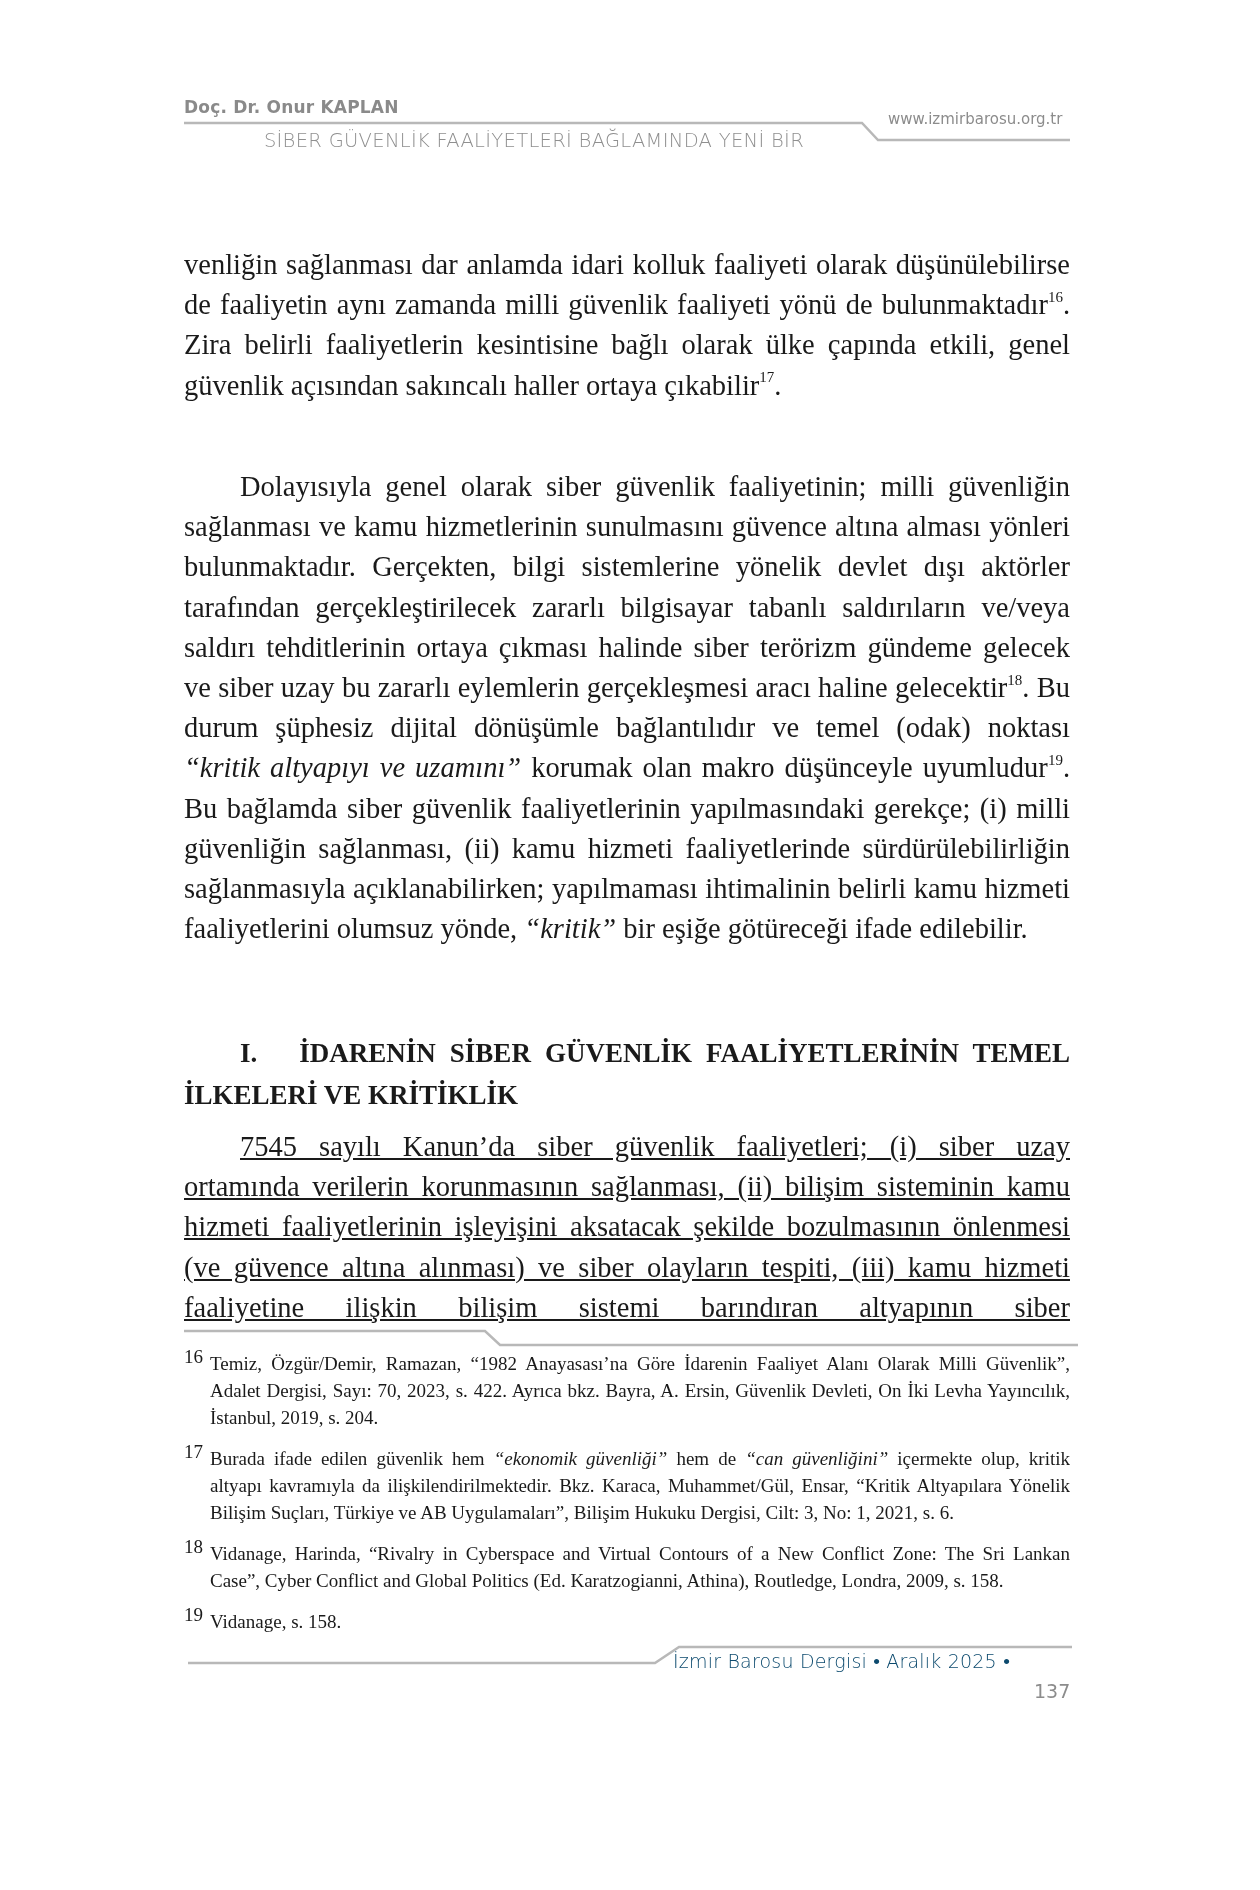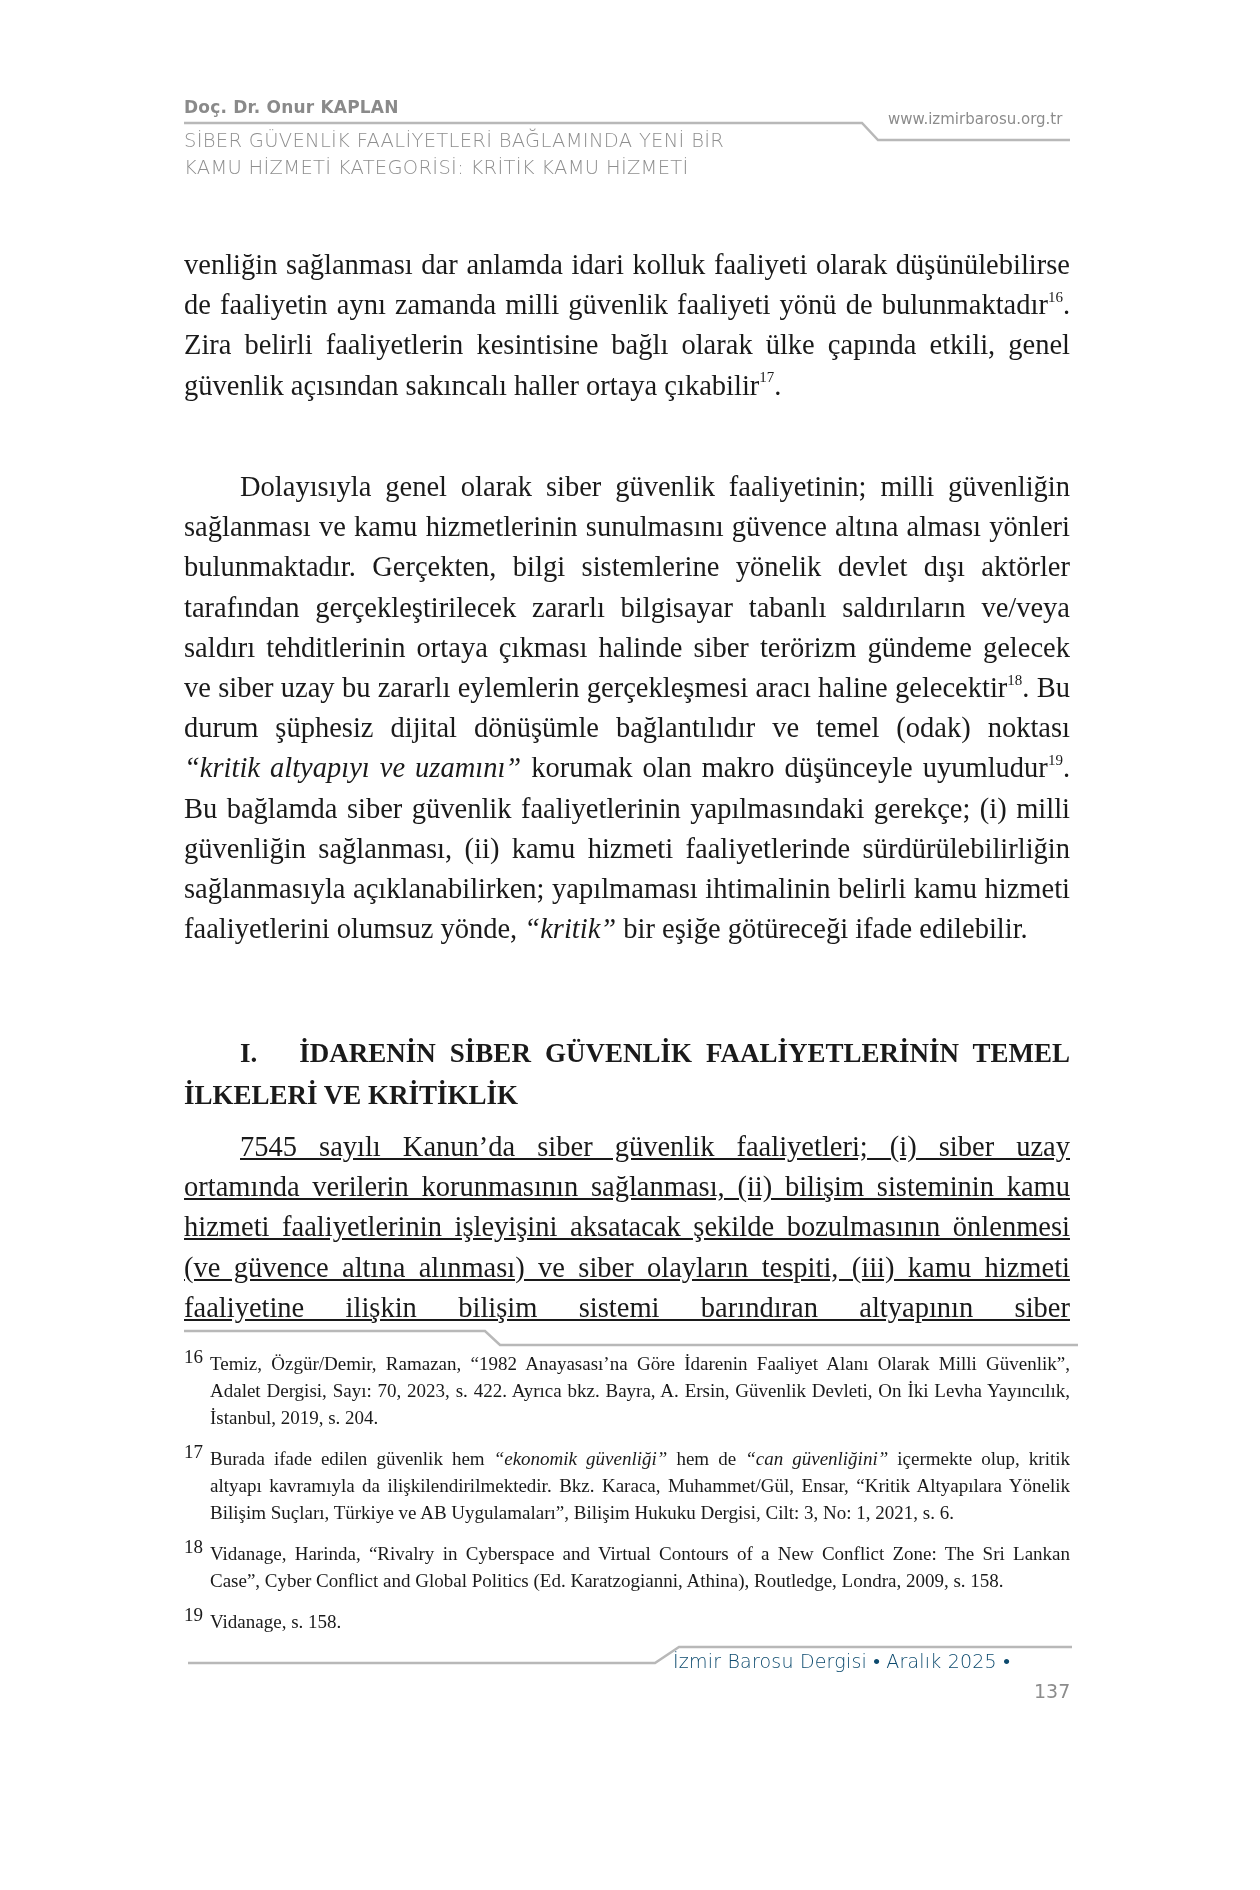--- a/index.html
+++ b/index.html
@@ -9,20 +9,21 @@
   .hdr-author {
     position: absolute; left: 184px; top: 97px;
     font-family: "DejaVu Sans", sans-serif; font-weight: bold;
     font-size: 17px; color: #8a8a8a; letter-spacing: 0.2px;
   }
   .hdr-title {
     position: absolute; left: 184px; top: 127px; width: 620px;
     font-family: "DejaVu Sans", sans-serif; font-size: 19.5px;
     color: #8f8f8f; line-height: 27px; letter-spacing: 0.3px;
     font-weight: 300;
+    text-align: right;
   }
   .hdr-url {
     position: absolute; left: 888px; top: 110px;
     font-family: "DejaVu Sans", sans-serif; font-size: 15px; color: #8c8c8c;
   }
   svg.rule { position: absolute; left: 0; top: 0; width: 1260px; height: 1890px; pointer-events: none; }
 
   .body-text {
     position: absolute; left: 184px; width: 886px;
     font-family: "Liberation Serif", "DejaVu Serif", serif;
@@ -73,21 +74,20 @@
 
   <svg class="rule" viewBox="0 0 1260 1890">
     <polyline points="184,123 862,123 878,140 1070,140" fill="none" stroke="#b8b8b8" stroke-width="2.5"></polyline>
     <polyline points="184,1331 485,1331 500,1345 1078,1345" fill="none" stroke="#b8b8b8" stroke-width="2.5"></polyline>
     <polyline points="188,1663 655,1663 679,1647 1072,1647" fill="none" stroke="#b8b8b8" stroke-width="2.5"></polyline>
   </svg>
 
   <div class="hdr-author">Doç. Dr. Onur KAPLAN</div>
   <div class="hdr-title">
     <div>SİBER GÜVENLİK FAALİYETLERİ BAĞLAMINDA YENİ BİR</div>
-    <div>KAMU HİZMETİ KATEGORİSİ: KRİTİK KAMU HİZMETİ</div>
   </div>
   <div class="hdr-url">www.izmirbarosu.org.tr</div>
 
   <div class="body-text p1">
     <p><span>venliğin sağlanması dar anlamda idari kolluk faaliyeti olarak düşünülebilirse de faaliyetin aynı zamanda milli güvenlik faaliyeti yönü de bulunmaktadır</span><sup>16</sup><span>. Zira belirli faaliyetlerin kesintisine bağlı olarak ülke çapında etkili, genel güvenlik açısından sakıncalı haller ortaya çıkabilir</span><sup>17</sup><span>.</span></p>
   </div>
 
   <div class="body-text p2">
     <p class="indent"><span>Dolayısıyla genel olarak siber güvenlik faaliyetinin; milli güvenliğin sağlanması ve kamu hizmetlerinin sunulmasını güvence altına alması yönleri bulunmaktadır. Gerçekten, bilgi sistemlerine yönelik devlet dışı aktörler tarafından gerçekleştirilecek zararlı bilgisayar tabanlı saldırıların ve/veya saldırı tehditlerinin ortaya çıkması halinde siber terörizm gündeme gelecek ve siber uzay bu zararlı eylemlerin gerçekleşmesi aracı haline gelecektir</span><sup>18</sup><span>. Bu durum şüphesiz dijital dönüşümle bağlantılıdır ve temel (odak) noktası </span><em>“kritik altyapıyı ve uzamını”</em><span> korumak olan makro düşünceyle uyumludur</span><sup>19</sup><span>. Bu bağlamda siber güvenlik faaliyetlerinin yapılmasındaki gerekçe; (i) milli güvenliğin sağlanması, (ii) kamu hizmeti faaliyetlerinde sürdürülebilirliğin sağlanmasıyla açıklanabilirken; yapılmaması ihtimalinin belirli kamu hizmeti faaliyetlerini olumsuz yönde, </span><em>“kritik”</em><span> bir eşiğe götüreceği ifade edilebilir.</span></p>
   </div>

